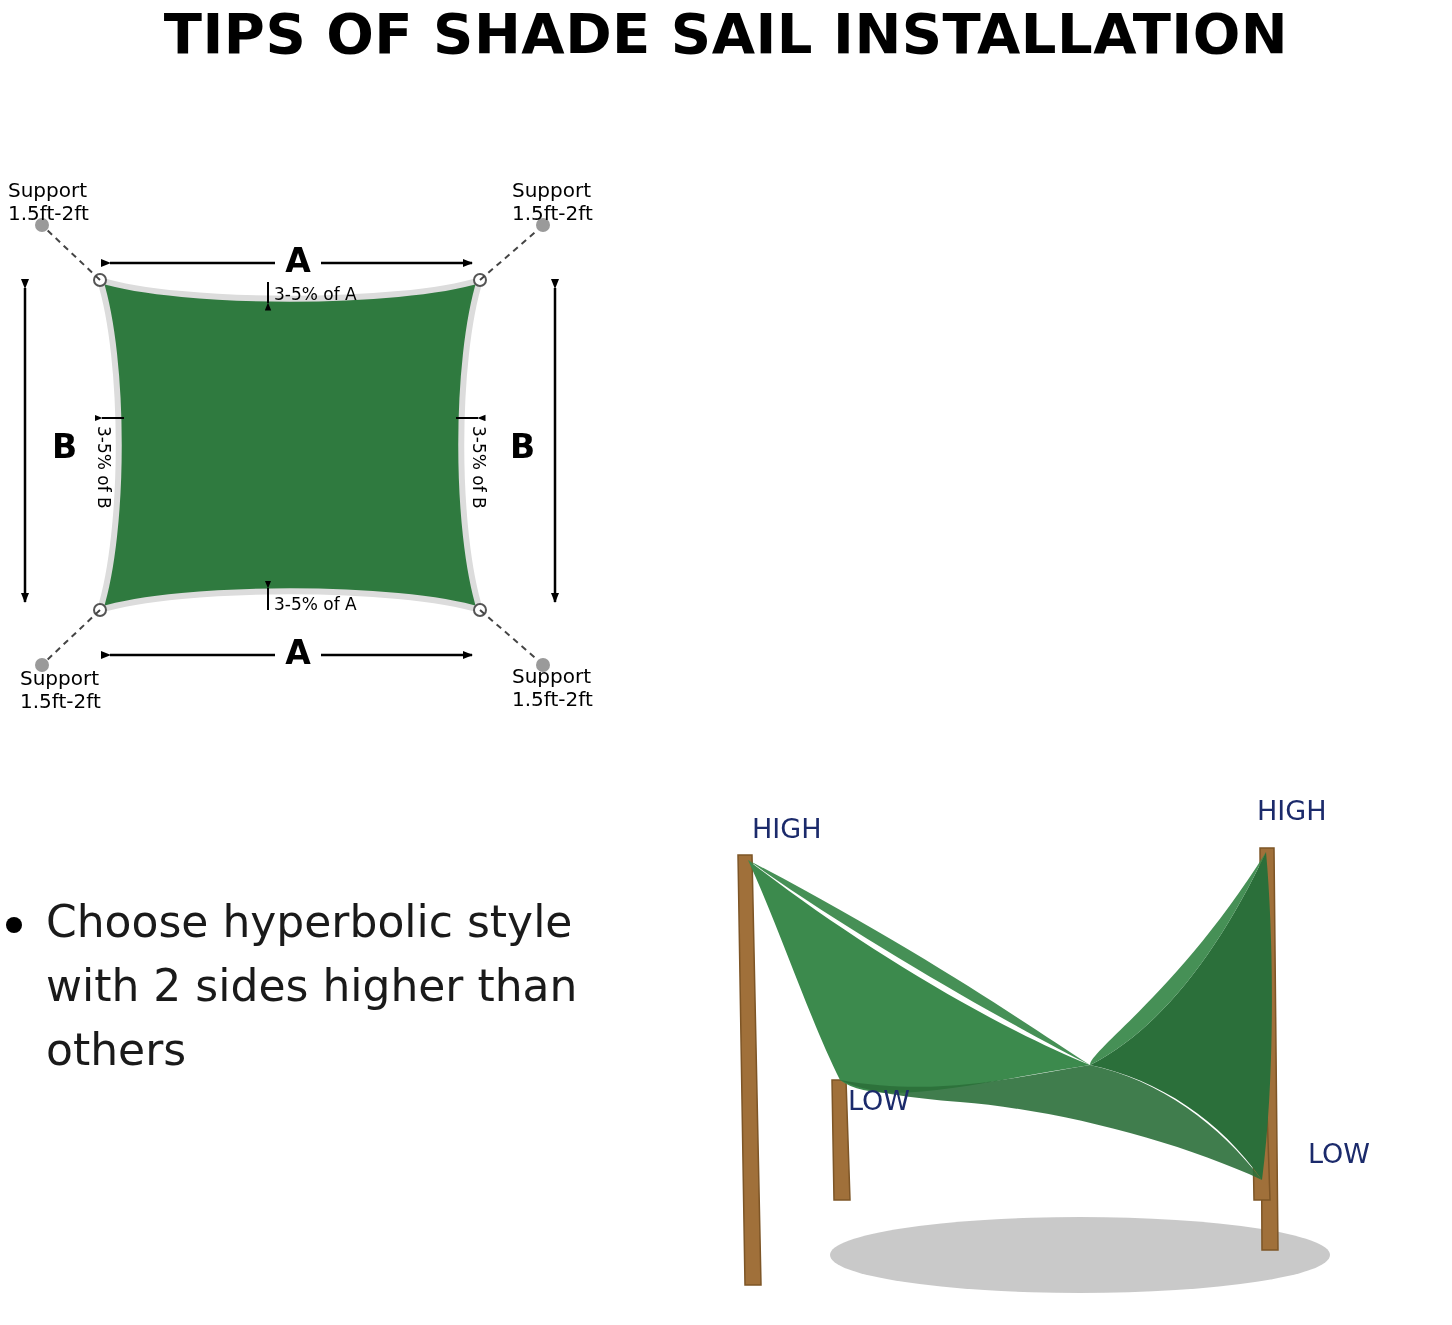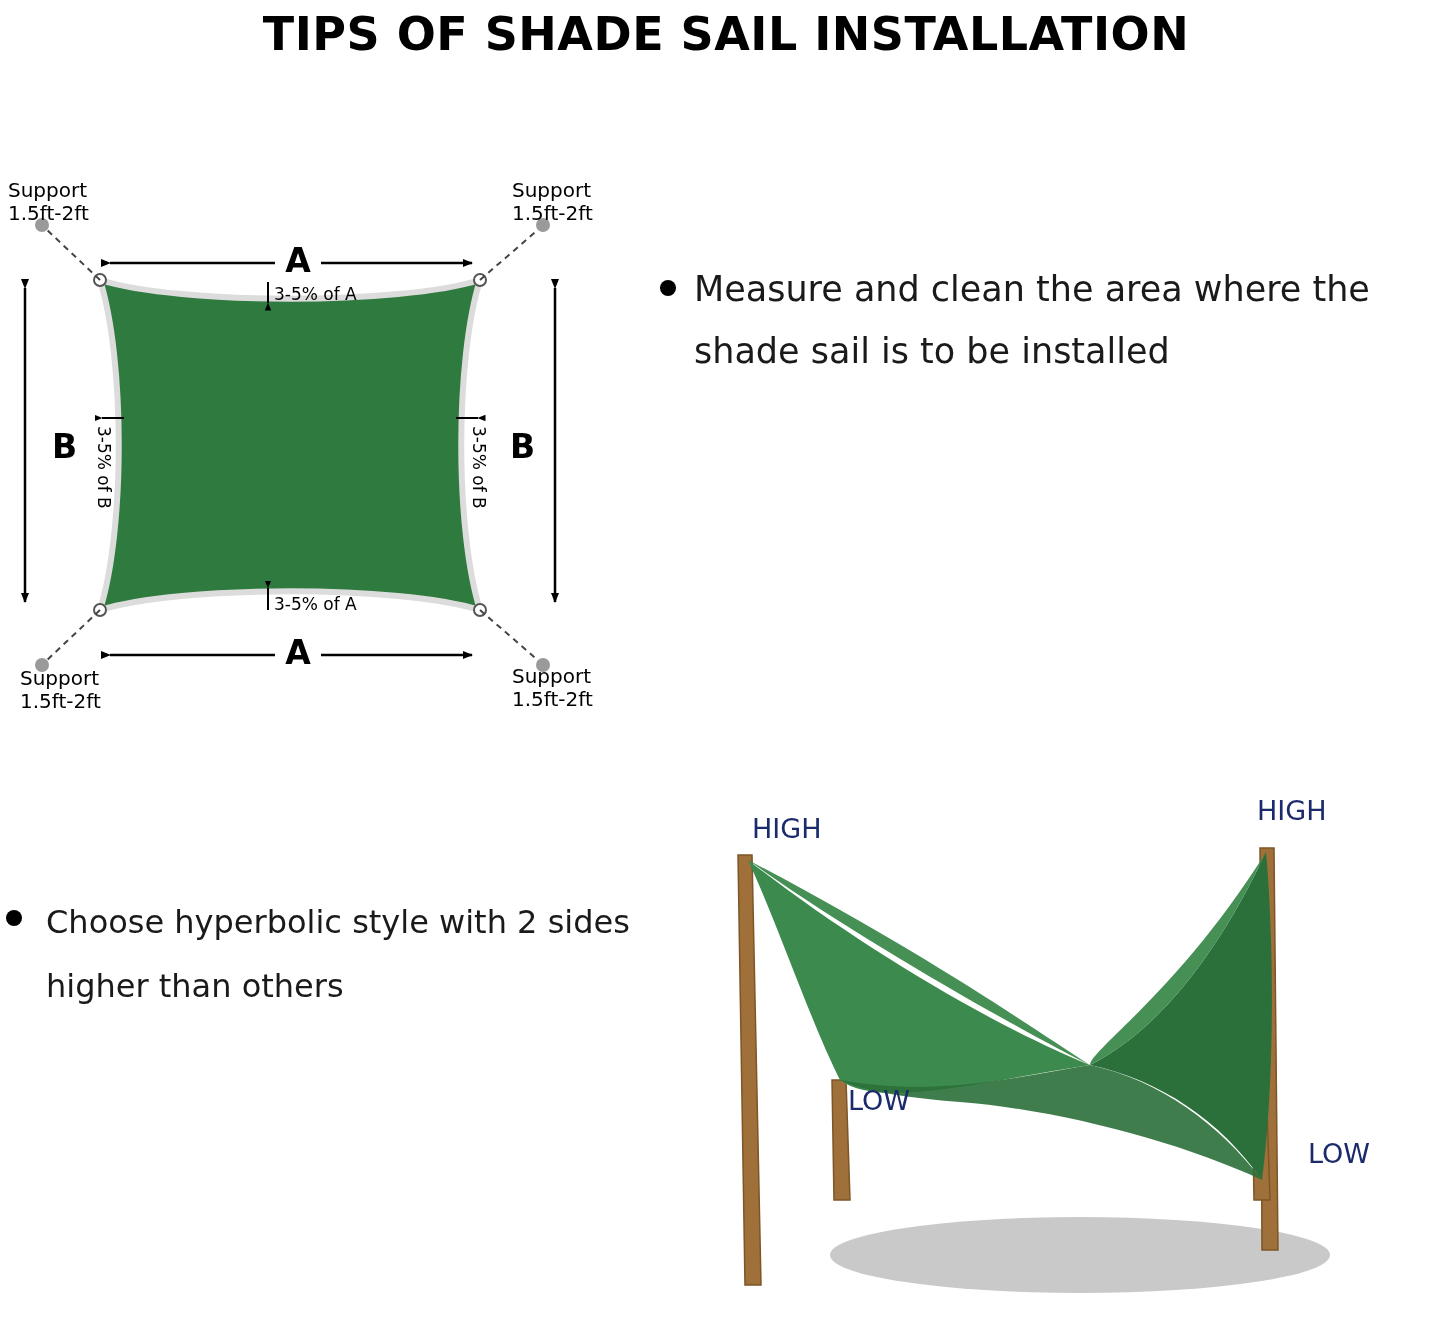--- a/index.html
+++ b/index.html
@@ -15,21 +15,21 @@
     overflow: hidden;
   }
   .title {
     position: absolute;
     top: 0px;
     left: 0;
     width: 1452px;
     text-align: center;
     font-family: "DejaVu Sans", sans-serif;
     font-weight: bold;
-    font-size: 46px;
+    font-size: 56px;
     letter-spacing: 0.5px;
     color: #000000;
     line-height: 60px;
     padding-top: 4px;
     box-sizing: border-box;
   }
 
   
   #top-diagram {
     position: absolute;
@@ -71,21 +71,21 @@
     left: 652px;
     top: 258px;
     width: 800px;
     font-size: 35px;
     line-height: 62px;
   }
   #list-bottom {
     left: 0px;
     top: 890px;
     width: 640px;
-    font-size: 32px;
+    font-size: 44px;
     line-height: 64px;
   }
   #list-bottom li .dot { left: 6px; }
   #list-bottom li { padding-left: 46px; }
 </style>
 </head>
 <body>
 
 <div class="title">TIPS OF SHADE SAIL INSTALLATION</div>
 
@@ -153,21 +153,20 @@
   <text x="274" y="450" font-size="17" fill="#000" font-family="DejaVu Sans, sans-serif">3-5% of A</text>
 
   <line x1="102" y1="258" x2="124" y2="258" stroke="#000" stroke-width="2" marker-start="url(#arrHs)"></line>
   <text x="98" y="266" font-size="17" fill="#000" font-family="DejaVu Sans, sans-serif" transform="rotate(90 98 266)">3-5% of B</text>
 
   <line x1="478" y1="258" x2="456" y2="258" stroke="#000" stroke-width="2" marker-start="url(#arrHs)"></line>
   <text x="473" y="266" font-size="17" fill="#000" font-family="DejaVu Sans, sans-serif" transform="rotate(90 473 266)">3-5% of B</text>
 </svg>
 
 <ul class="bullet-list" id="list-top">
-  <li><span class="dot"></span><span>Measure and clean the area where the shade sail is to be installed</span></li>
 </ul>
 
 <ul class="bullet-list" id="list-bottom">
   <li><span class="dot"></span><span>Choose hyperbolic style with 2 sides higher than others</span></li>
 </ul>
 
 <svg id="bottom-diagram" viewBox="0 0 792 545">
 
   <ellipse cx="420" cy="475" rx="250" ry="38" fill="#9d9d9d" opacity="0.55"></ellipse>
 

